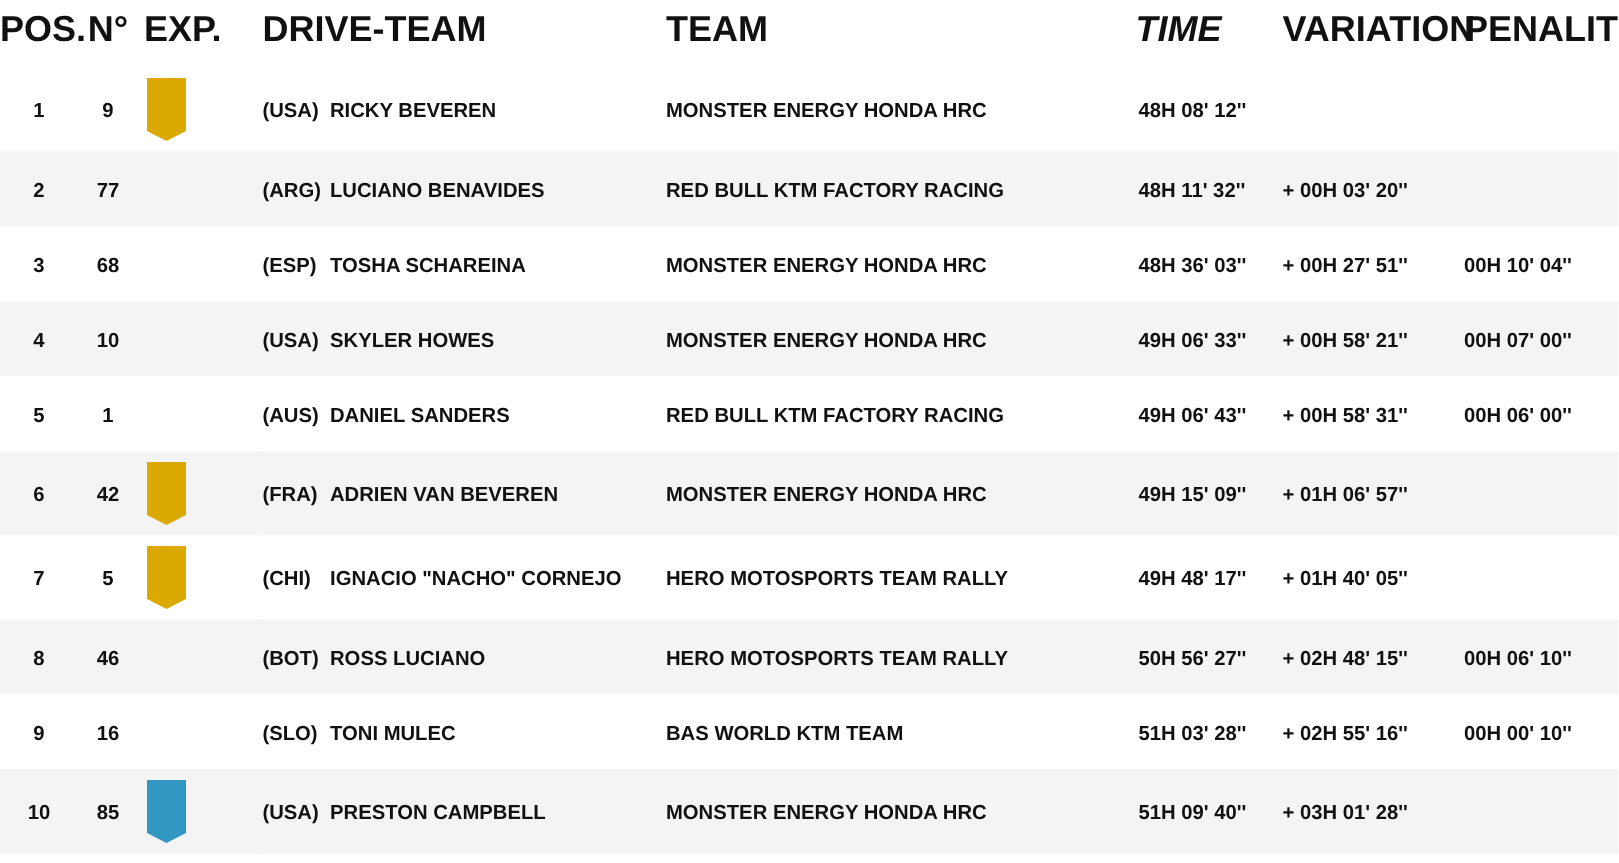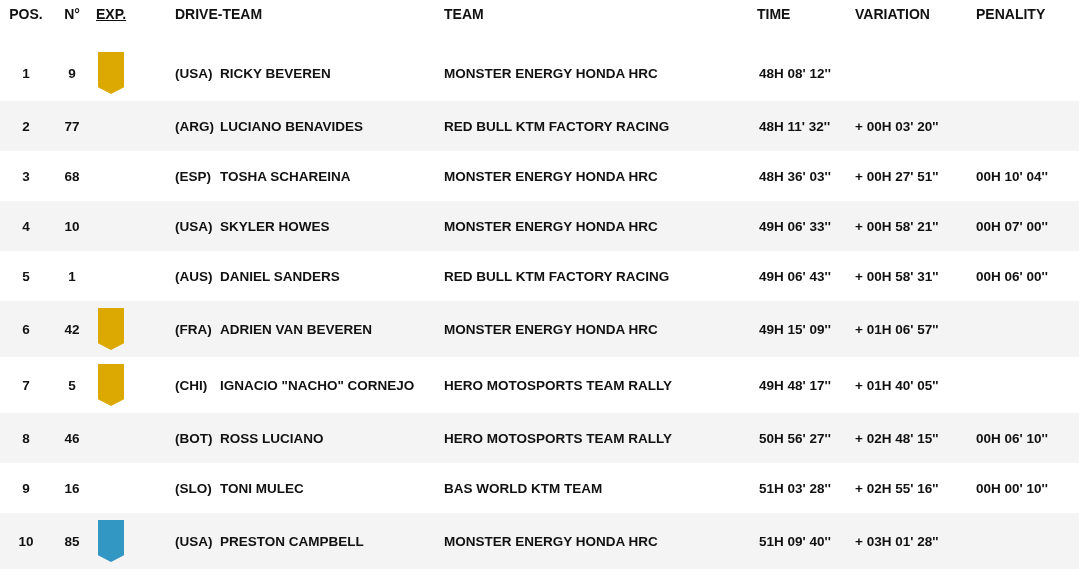--- a/index.html
+++ b/index.html
@@ -13,33 +13,33 @@
     color: #111111;
     -webkit-font-smoothing: antialiased;
   }
   .page { width: 1079px; }
   table.standings {
     width: 1079px;
     border-collapse: collapse;
     table-layout: fixed;
   }
   thead th {
-    font-size: 14px;
+    font-size: 24px;
     font-weight: 700;
     text-align: left;
     vertical-align: top;
     padding: 6px 0 10px 0;
     height: 29px;
     white-space: nowrap;
     color: #111111;
     margin-left: 24px;
   }
   thead th.c-pos, thead th.c-num { text-align: center; }
-  thead th.c-exp { padding-left: 4px; text-decoration: underline; }
-  thead th.c-time { padding-left: 5px; }
+  thead th.c-exp { padding-left: 4px; }
+  thead th.c-time { padding-left: 5px; font-style: italic; }
   thead th.c-var { padding-left: 5px; }
   thead th.c-pen { padding-left: 6px; }
 
   tbody tr { background: #ffffff; }
   tbody tr.alt { background: #f4f4f4; }
 
   tbody td {
     font-size: 13.5px;
     font-weight: 700;
     height: 50px;

